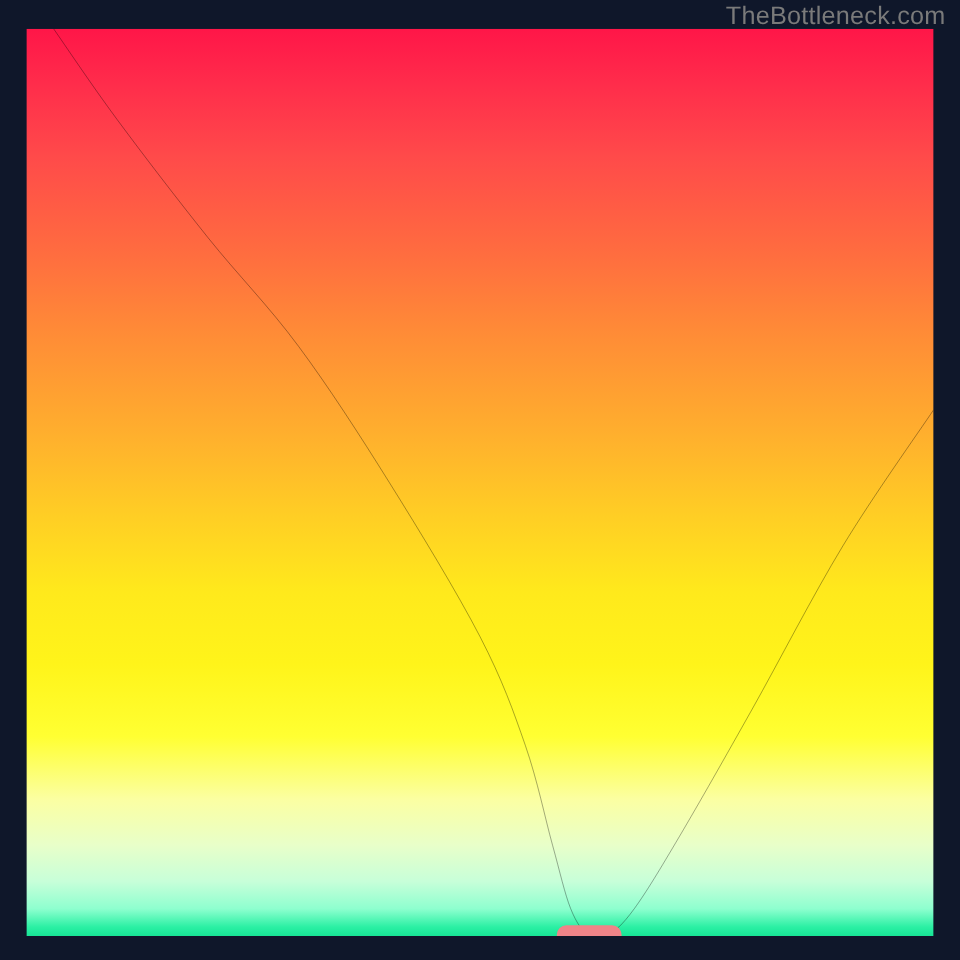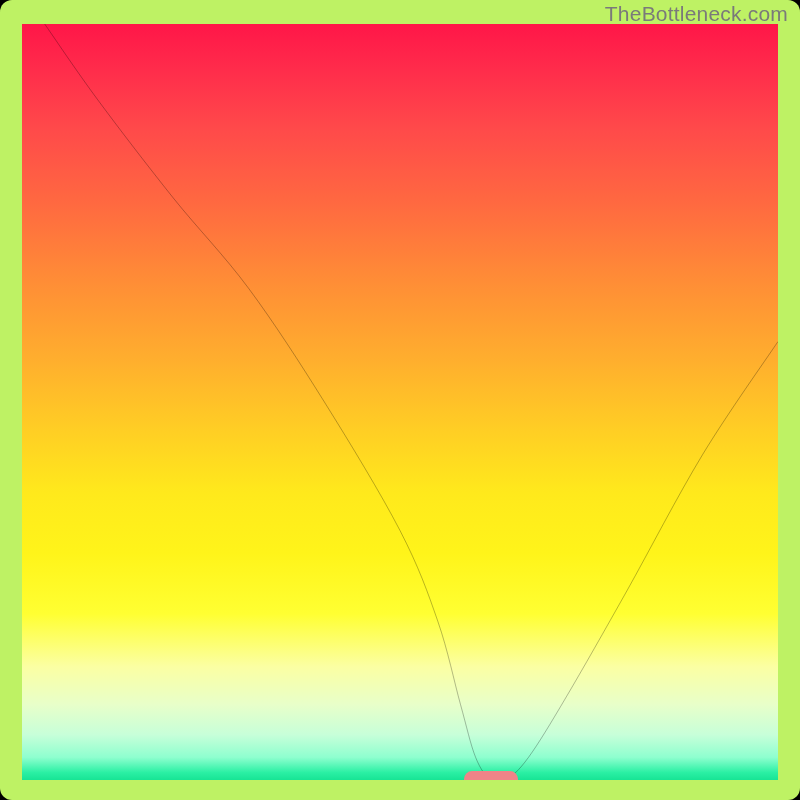--- a/index.html
+++ b/index.html
@@ -8,22 +8,21 @@
     width: 800px;
     height: 800px;
     background: #000;
     overflow: hidden;
     font-family: Arial, Helvetica, sans-serif;
   }
   .frame {
     position: relative;
     width: 800px;
     height: 800px;
-    background: #bef264;
-    border-radius: 12px;
+    background: #0f172a;
   }
   .watermark {
     position: absolute;
     top: 2px;
     right: 12px;
     color: #7a7a7a;
     font-size: 21px;
     font-weight: 500;
     letter-spacing: 0.2px;
     z-index: 10;

